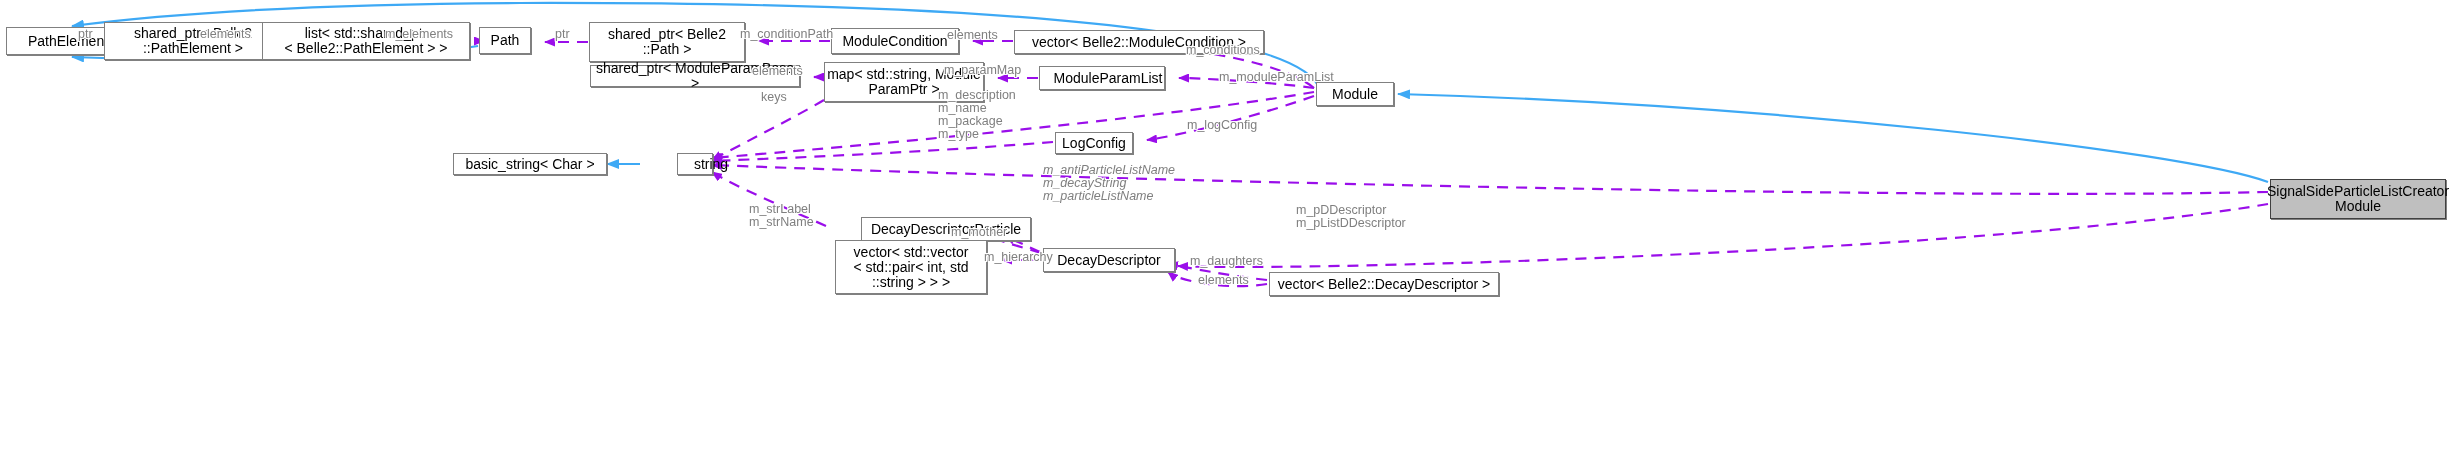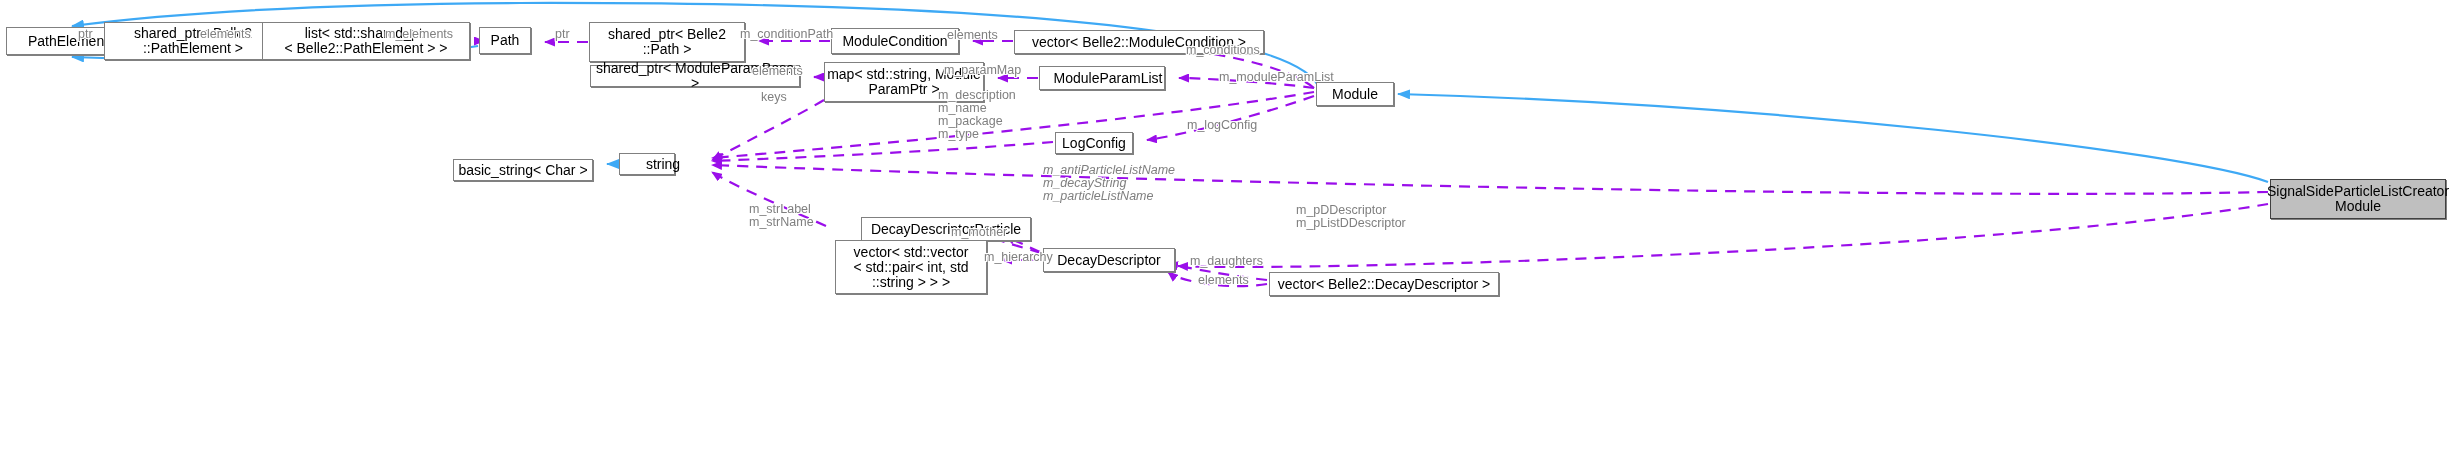--- a/index.html
+++ b/index.html
@@ -131,23 +131,23 @@
 
   <div class="node" style="left:590px;top:65px;width:210px;height:22px;">shared_ptr&lt; ModuleParamBase &gt;</div>
 
   <div class="node" style="left:824px;top:62px;width:160px;height:40px;">map&lt; std::string, Module
 ParamPtr &gt;</div>
 
   <div class="node" style="left:1039px;top:66px;width:126px;height:24px;padding-left:12px;">ModuleParamList</div>
 
   <div class="node" style="left:1055px;top:132px;width:78px;height:22px;">LogConfig</div>
 
-  <div class="node" style="left:453px;top:159px;width:140px;height:22px;">basic_string&lt; Char &gt;</div>
+  <div class="node" style="left:453px;top:153px;width:154px;height:22px;">basic_string&lt; Char &gt;</div>
 
-  <div class="node" style="left:619px;top:153px;width:56px;height:22px;padding-left:32px;">string</div>
+  <div class="node" style="left:677px;top:153px;width:36px;height:22px;padding-left:32px;">string</div>
 
   <div class="node highlight" style="left:2270px;top:179px;width:176px;height:40px;">SignalSideParticleListCreator
 Module</div>
 
   <div class="node" style="left:861px;top:217px;width:170px;height:24px;">DecayDescriptorParticle</div>
 
   <div class="node" style="left:835px;top:240px;width:152px;height:54px;">vector&lt; std::vector
 &lt; std::pair&lt; int, std
 ::string &gt; &gt; &gt;</div>
 

